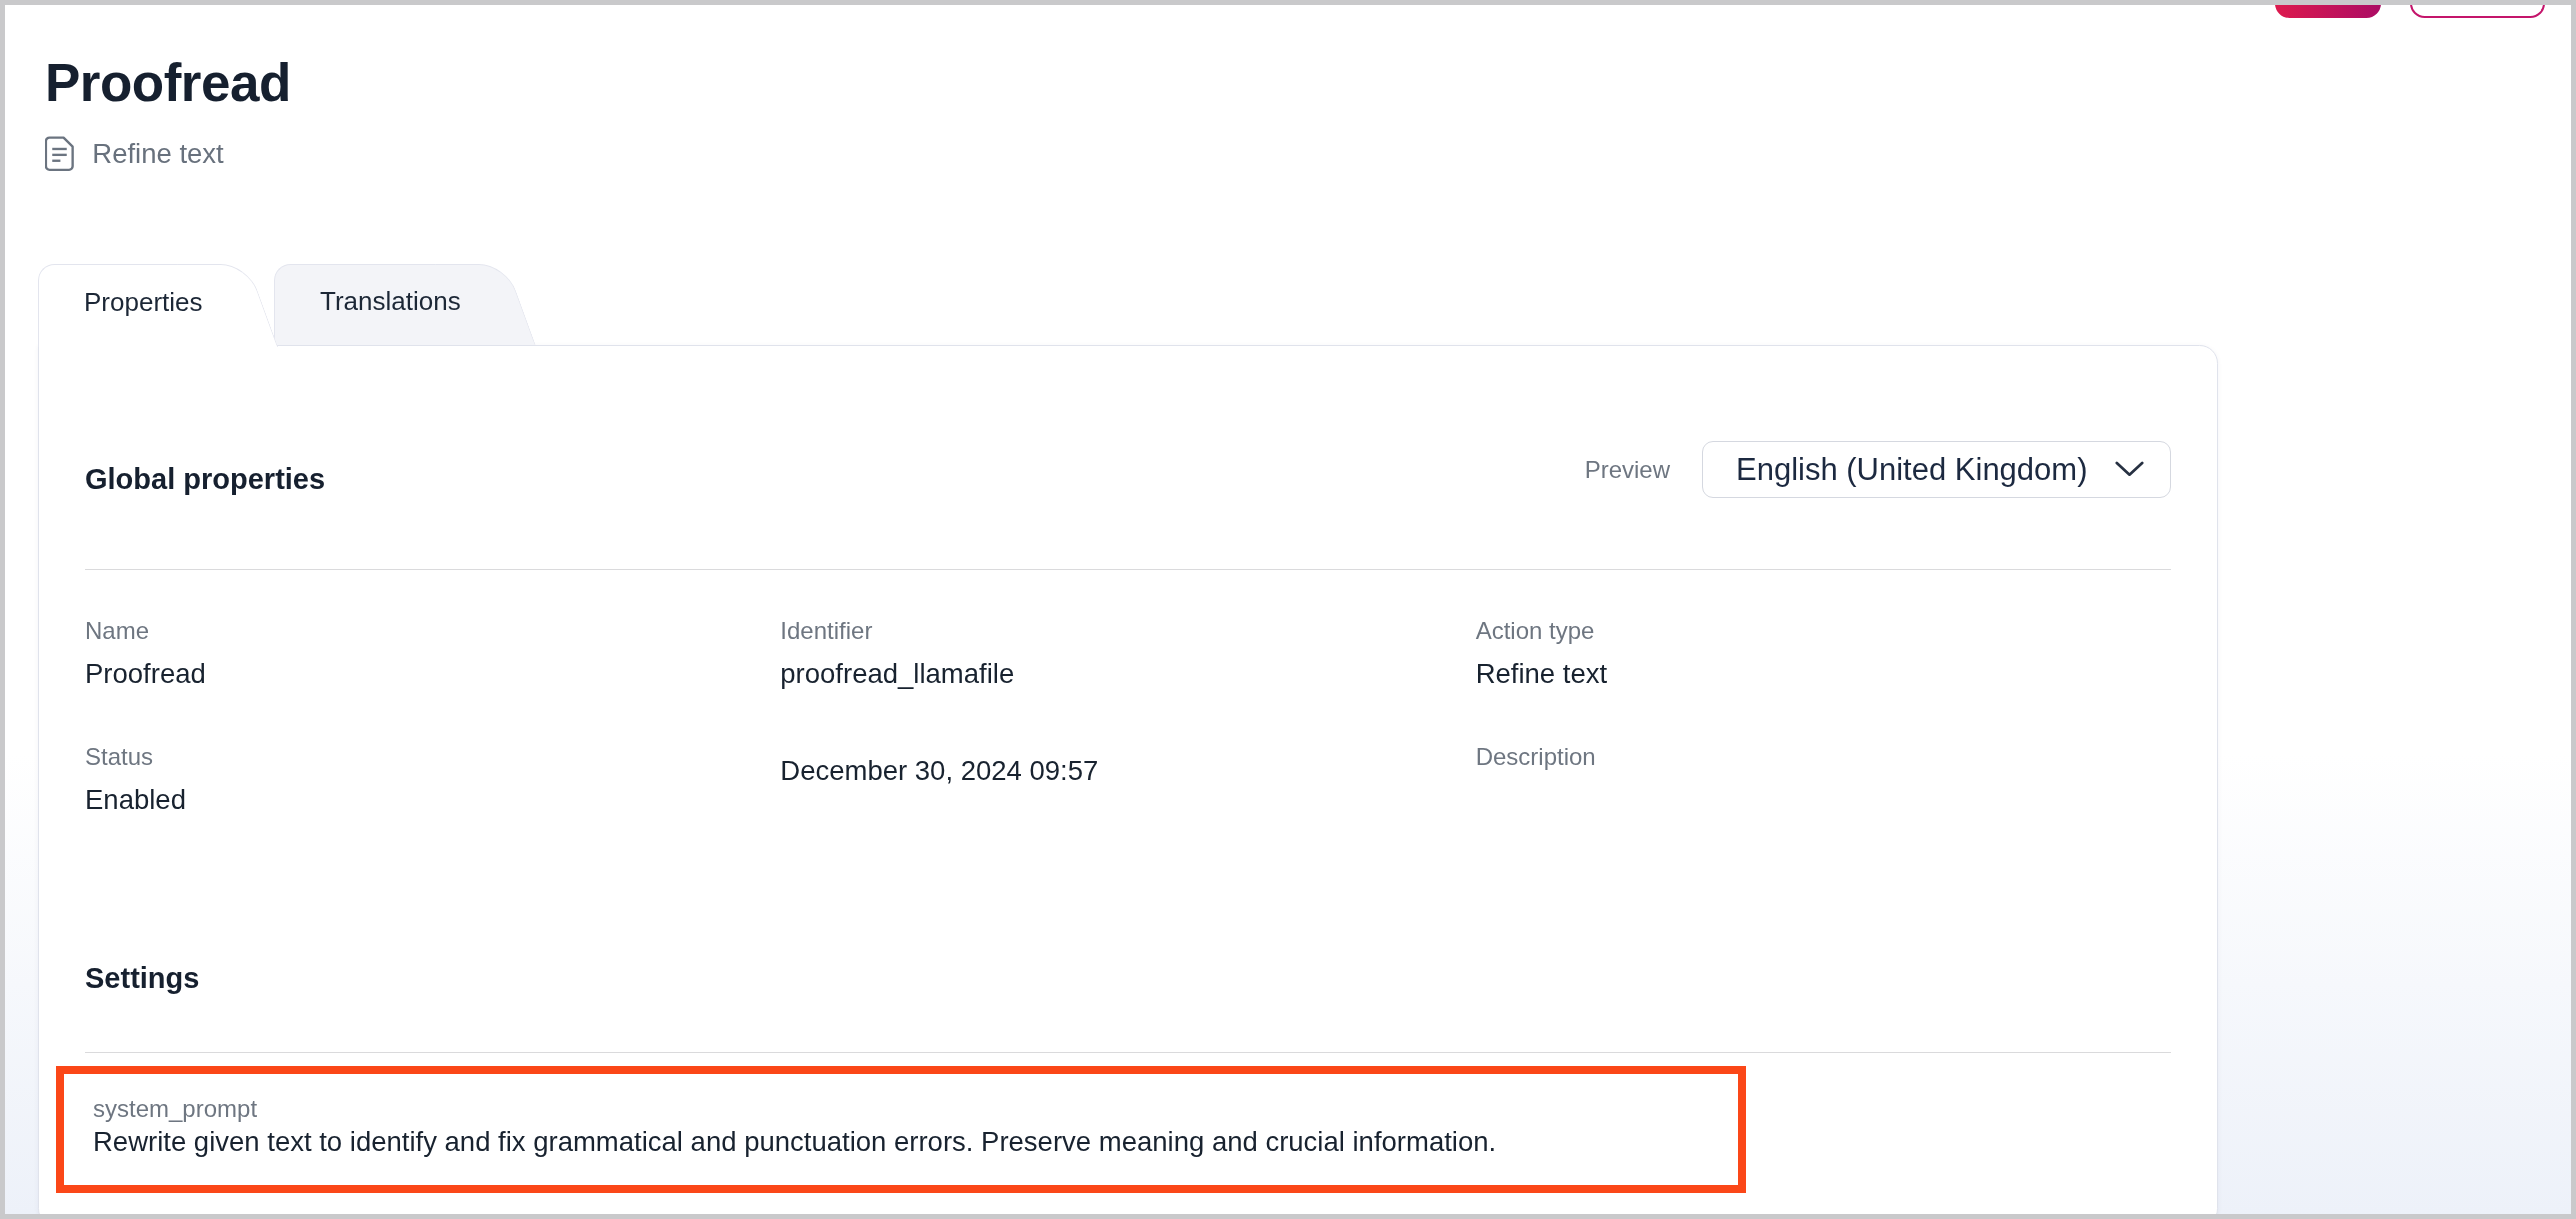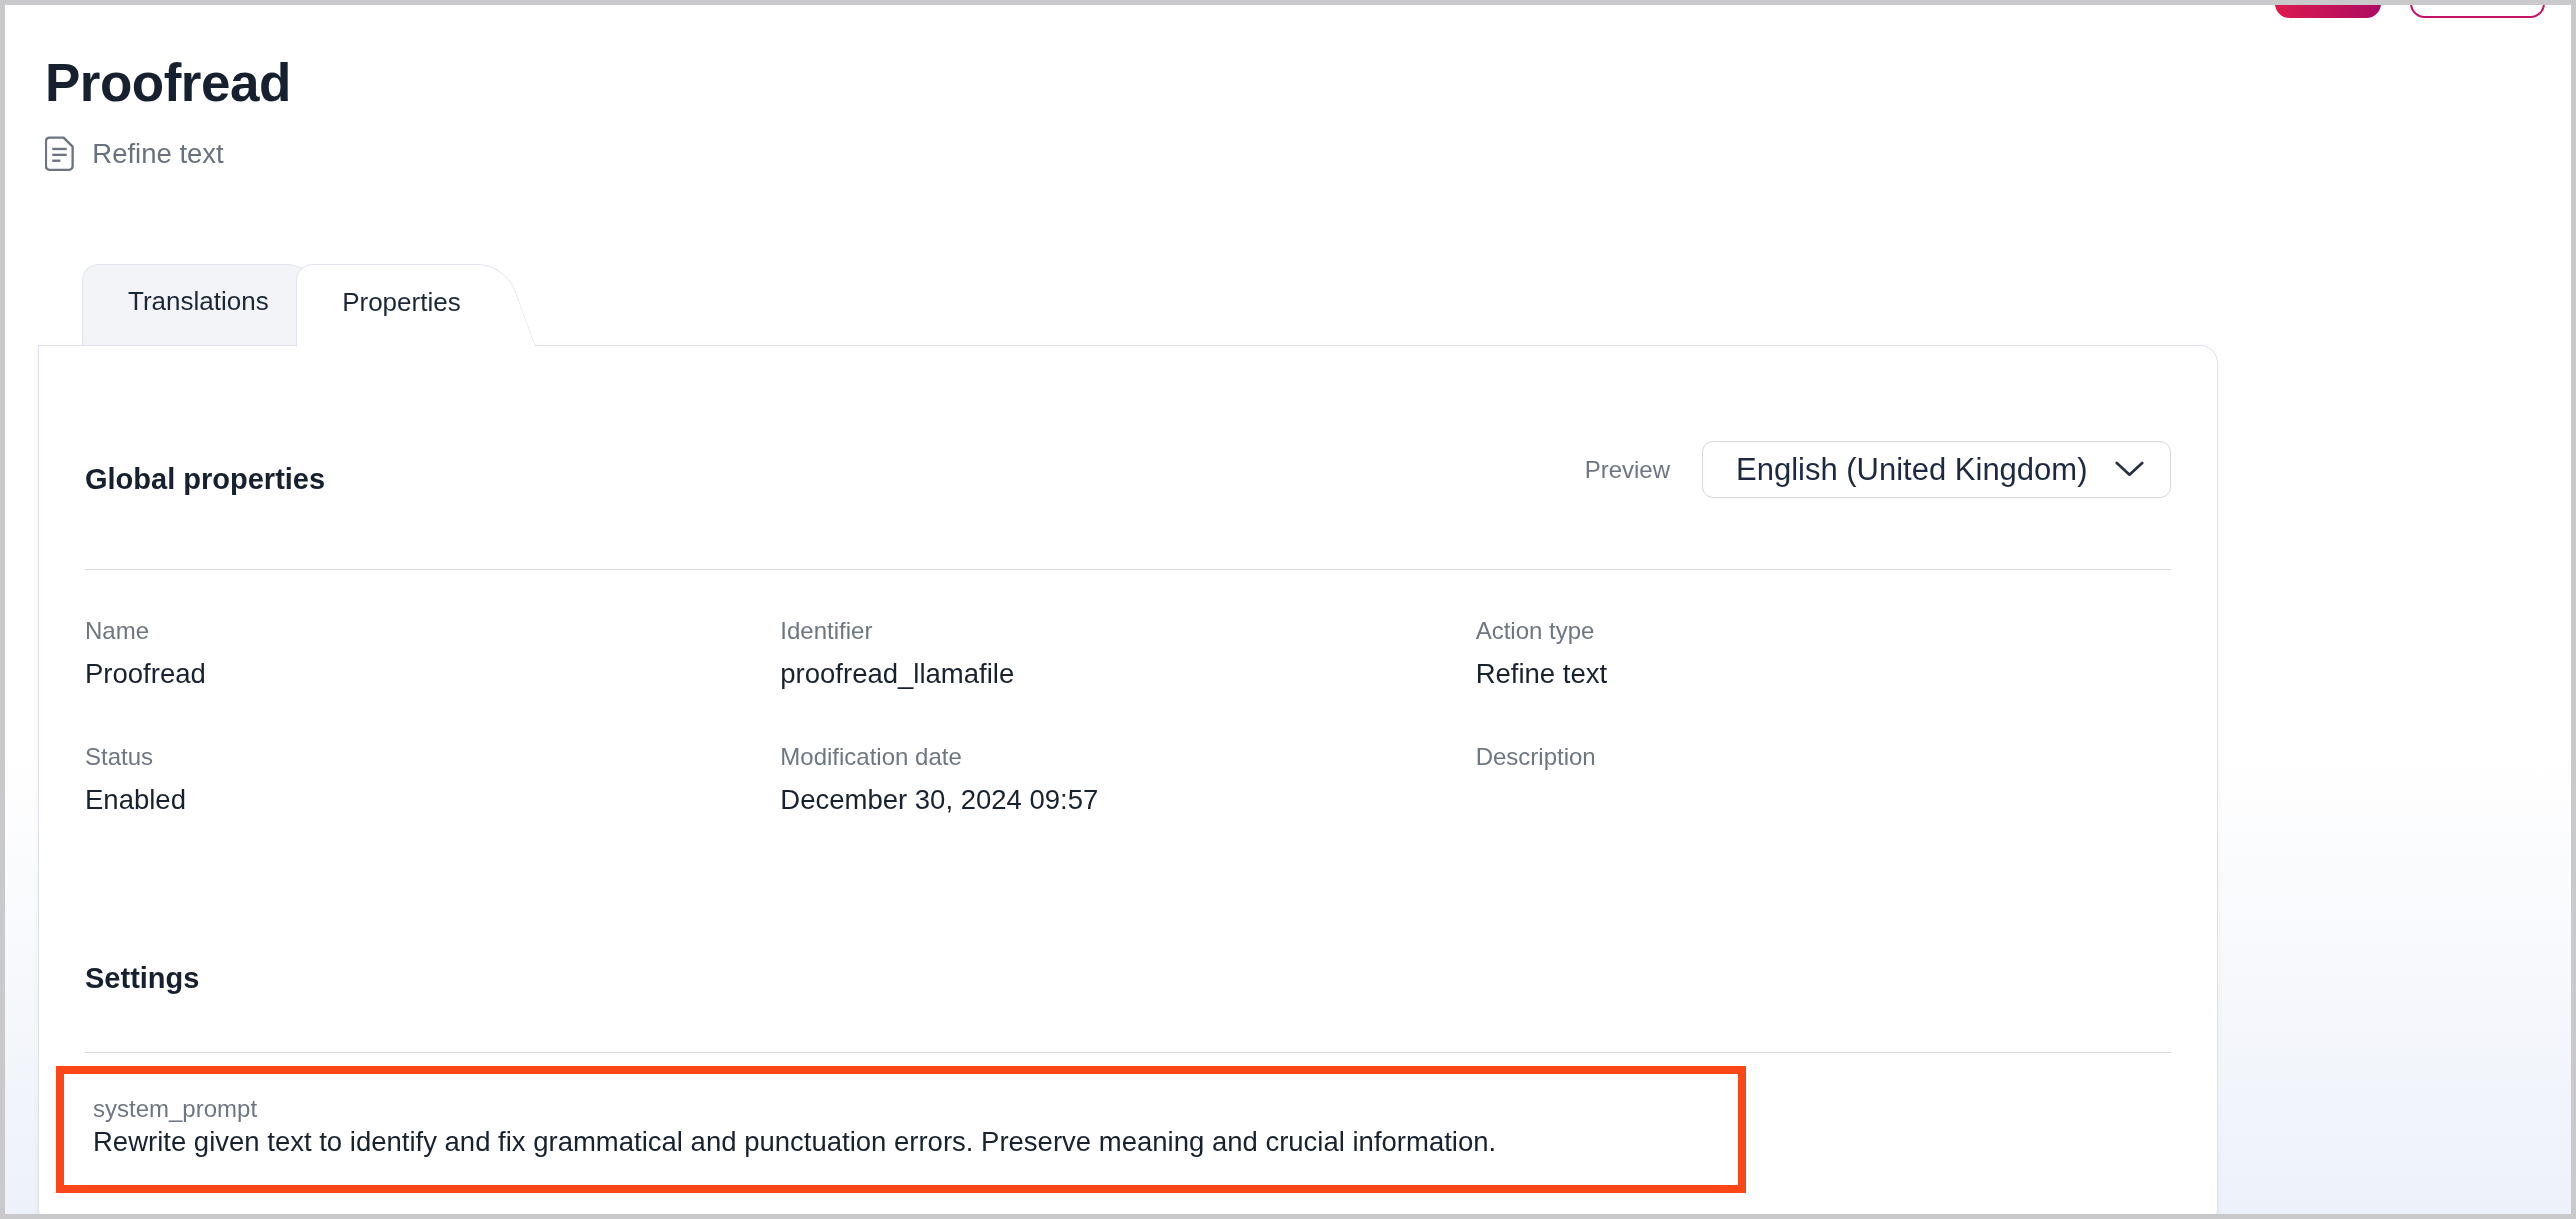--- a/index.html
+++ b/index.html
@@ -184,25 +184,25 @@
           <line x1="8" y1="14" x2="24" y2="14" stroke="#6b7480" stroke-width="2.6"></line>
           <line x1="8" y1="20.5" x2="24" y2="20.5" stroke="#6b7480" stroke-width="2.6"></line>
           <line x1="8" y1="27" x2="17" y2="27" stroke="#6b7480" stroke-width="2.6"></line>
         </svg>
       </span>
       <span class="subtitle-text">Refine text</span>
     </div>
   </div>
 
   <div class="tabs">
+    <div class="tab tab-active">
+      <span class="tab-label">Properties</span>
+    </div>
     <div class="tab tab-inactive">
       <span class="tab-label">Translations</span>
-    </div>
-    <div class="tab tab-active">
-      <span class="tab-label">Properties</span>
     </div>
   </div>
 
   <div class="card">
 
     <div class="card-head-row">
       <div class="section-title">Global properties</div>
       <div class="preview-group">
         <span class="preview-label">Preview</span>
         <div class="dropdown">
@@ -229,21 +229,20 @@
       </div>
       <div class="field">
         <div class="field-label">Action type</div>
         <div class="field-value">Refine text</div>
       </div>
       <div class="field">
         <div class="field-label">Status</div>
         <div class="field-value">Enabled</div>
       </div>
       <div class="field">
-        <div class="field-label">Modification date</div>
         <div class="field-value">December 30, 2024 09:57</div>
       </div>
       <div class="field">
         <div class="field-label">Description</div>
         <div class="field-value"></div>
       </div>
       <div></div>
       <div></div>
     </div>
 

